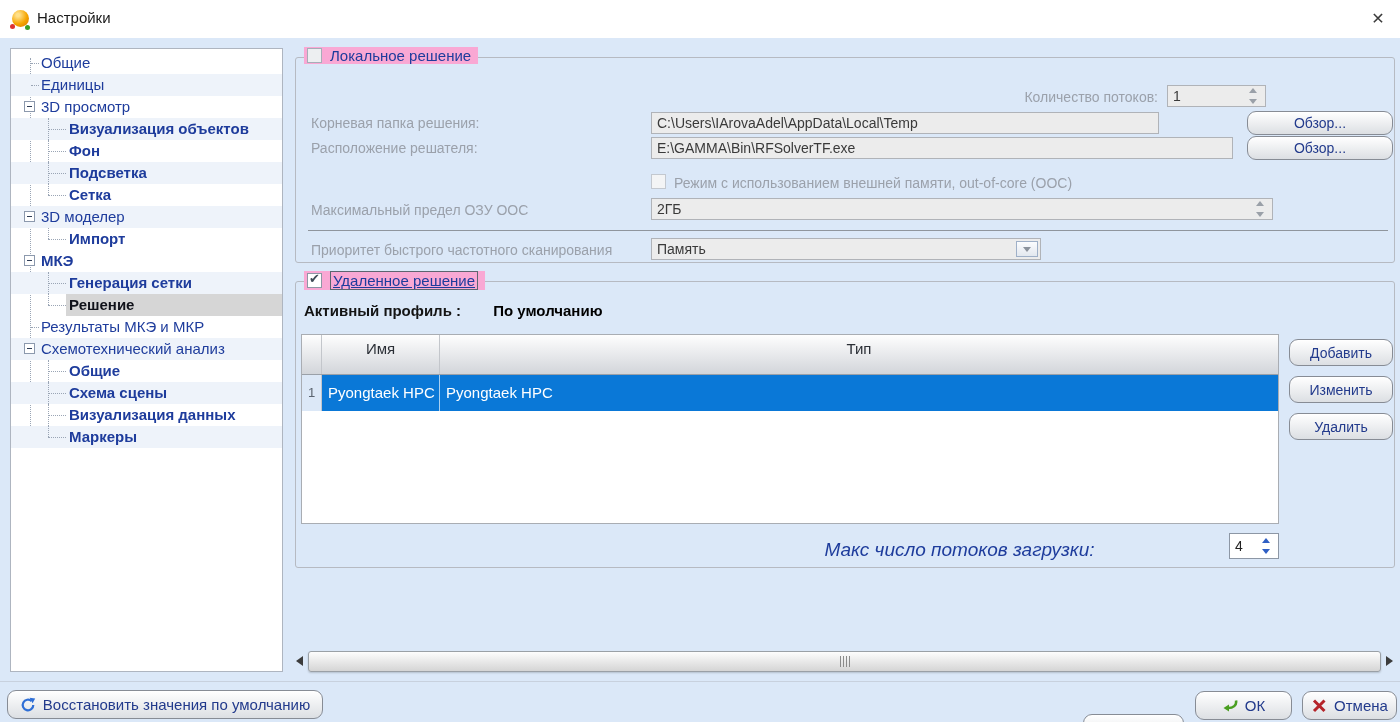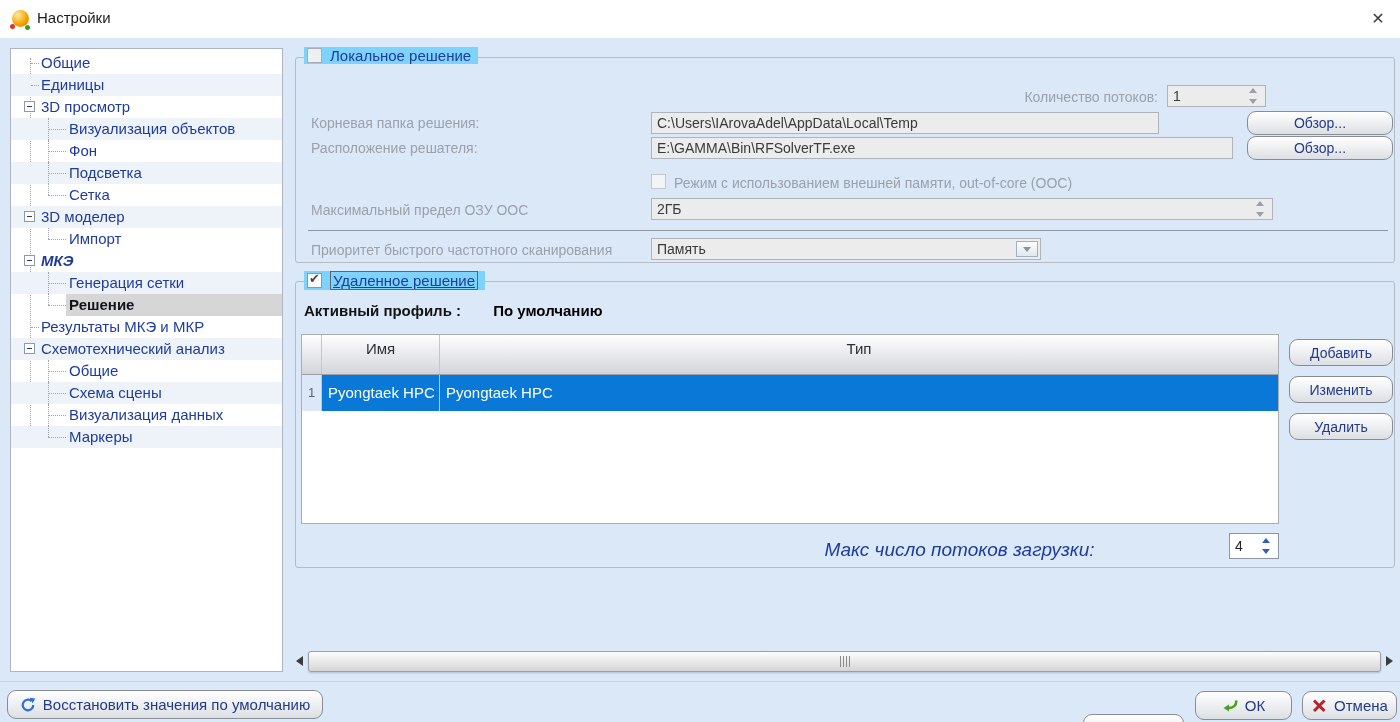--- a/index.html
+++ b/index.html
@@ -17,33 +17,33 @@
   .close-x { position:absolute; right:10px; top:7px; width:24px; height:24px; text-align:center; line-height:24px;
     font-size:16px; color:#3c3c3c; cursor:default; }
 
   
   .tree-panel { position:absolute; left:10px; top:48px; width:273px; height:624px; background:#fff;
     border:1px solid #aeb5c0; overflow:hidden; padding-top:3px; }
   .tree-panel .guide { position:absolute; left:19px; top:9px; height:388px; border-left:1px dotted #9aa5b5; }
   .tree-row { position:relative; height:22px; line-height:22px; font-size:15px; color:#1e3c9c; white-space:nowrap; }
   .tree-row.stripe { background:#eef3fa; }
   .tree-row .lbl { margin-left:30px; }
-  .tree-row.child .lbl { margin-left:58px; }
+  .tree-row.child .lbl { margin-left:58px;font-weight:bold; }
   .tree-row.root-leaf::before { content:""; position:absolute; left:20px; top:11px; width:8px; border-top:1px dotted #9aa5b5; }
   .tree-row.child::before { content:""; position:absolute; left:37px; top:11px; width:18px; border-top:1px dotted #9aa5b5; }
   .tree-row.child::after { content:""; position:absolute; left:37px; top:0; bottom:0; border-left:1px dotted #9aa5b5; }
   .tree-row.child.last-child::after { bottom:11px; }
-  .tree-row.bold { font-weight:bold;font-style:italic; }
+  .tree-row.bold { font-weight:bold; }
   .tree-row.selected { background:linear-gradient(to right, transparent 55px, #d6d6d6 55px); color:#10121a; font-weight:bold; }
   .minus-box { position:absolute; left:13px; top:5px; width:11px; height:11px; border:1px solid #8c99ad; background:#fff; z-index:2; }
   .minus-box::after { content:""; position:absolute; left:2px; right:2px; top:4px; height:1px; background:#2f3d56; }
 
   
   .group { position:absolute; border:1px solid #b6bac2; border-radius:3px; }
-  .group-title { position:absolute; top:-11px; left:8px; background:#7dd3fc; padding:0 7px 0 3px;
+  .group-title { position:absolute; top:-11px; left:8px; background:#f9a8d4; padding:0 7px 0 3px;
     display:flex; align-items:center; gap:8px; font-size:15px; color:#1e3c9c; }
   .checkbox { width:15px; height:15px; border:1px solid #a6adb8; background:#edeff1; display:inline-block; position:relative; flex:none; }
   .checkbox.checked { background:#fff; border-color:#8d97a5; }
   .checkbox.checked::after { content:"✔"; position:absolute; left:1px; top:-3px; font-size:13px; color:#3e4a56; }
   .checkbox.disabled { background:#f3f4f5; border-color:#c3c8cf; }
   .gt-label.focusbox { border:1px solid #5d6570; padding:0 2px; text-decoration:underline; }
 
   .flabel { position:absolute; font-size:14px; color:#9ba1ab; white-space:nowrap; }
   .field { position:absolute; height:22px; background:#ececec; border:1px solid #b0b3b8; font-size:14px; color:#3a3a3a;
     line-height:20px; padding:0 5px; white-space:nowrap; overflow:hidden; }

